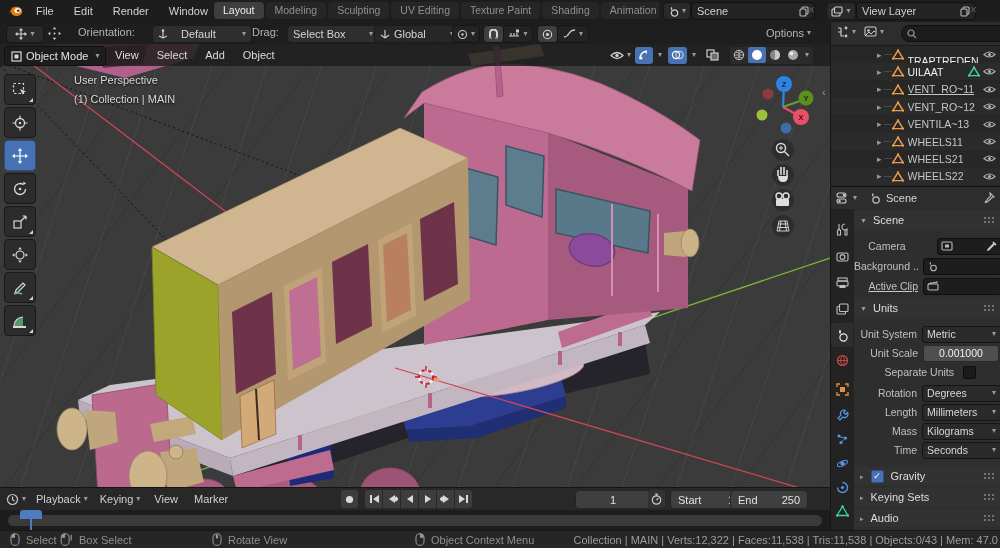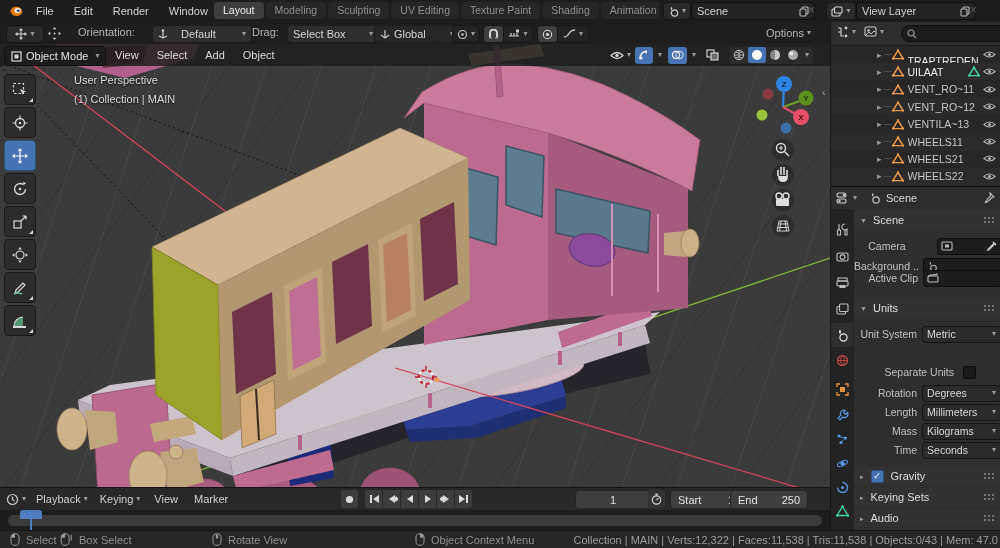--- a/index.html
+++ b/index.html
@@ -510,21 +510,21 @@
       </div>
       <div class="ol-row" style="top: 58.8px; background: rgb(39, 39, 39);">
         <span style="margin-left:46px;color:#9a9a9a;font-size:9px;">▸</span>
         <span style="width:8px;height:1px;background:#4a4a4a;margin-left:2px;"></span>
         <svg width="12" height="11" viewBox="0 0 13 12">
           <path d="M6.5,1.5L12,10.5H1z" fill="none" stroke="#ef9b4a" stroke-width="1.6"></path>
           <circle cx="6.5" cy="1.5" r="1.1" fill="#ef9b4a"></circle>
           <circle cx="1" cy="10.5" r="1.1" fill="#ef9b4a"></circle>
           <circle cx="12" cy="10.5" r="1.1" fill="#ef9b4a"></circle>
         </svg>
-        <span class="ol-name" style="color:#c6c6c6;">VENT_RO~11</span>
+        <span class="ol-name" style="color:#c6c6c6;text-decoration:underline;">VENT_RO~11</span>
         <svg width="13" height="9" viewBox="0 0 14 9" style="margin-right:5px;">
           <path d="M1,4.5 Q7,-1 13,4.5 Q7,10 1,4.5Z" fill="none" stroke="#b0b0b0" stroke-width="1.1"></path>
           <circle cx="7" cy="4.5" r="1.7" fill="#b0b0b0"></circle>
         </svg>
       </div>
       <div class="ol-row" style="top: 76.2px; background: rgb(43, 43, 43);">
         <span style="margin-left:46px;color:#9a9a9a;font-size:9px;">▸</span>
         <span style="width:8px;height:1px;background:#4a4a4a;margin-left:2px;"></span>
         <svg width="12" height="11" viewBox="0 0 13 12">
           <path d="M6.5,1.5L12,10.5H1z" fill="none" stroke="#ef9b4a" stroke-width="1.6"></path>
@@ -729,41 +729,45 @@
       </div>
       <div class="prow" style="top:48px;">
         <span class="plabel">Background ...</span>
         <span class="pfield">
           <svg width="11" height="11" viewBox="0 0 11 11">
               <circle cx="6.5" cy="7" r="2.8" fill="none" stroke="#b9b9b9" stroke-width="1.1"></circle>
               <path d="M3.3,4.5 Q2,1.6 3.3,1 Q4.6,1.6 3.3,4.5Z" fill="#b9b9b9"></path>
             </svg>
         </span>
       </div>
-      <div class="prow" style="top:60px;">
+      <div class="prow" style="top:68px;text-decoration:underline;">
         <span class="plabel">Active Clip</span>
         <span class="pfield">
           <svg width="12" height="10" viewBox="0 0 12 10">
               <rect x="1" y="3" width="10" height="6" rx="1" fill="none" stroke="#b9b9b9" stroke-width="1.1"></rect>
               <path d="M1,3L11,1M2.5,2.8L4,1.2M5.5,2.4L7,0.8M8.5,2L10,0.6" stroke="#b9b9b9" stroke-width="1"></path>
             </svg>
         </span>
       </div>
 
       <div class="phead" style="top:90px;">
         <span class="chev" style="margin-left:6px;font-size:7px;">▼</span>
         <span style="margin-left:6px;">Units</span>
         <span class="grip"></span>
       </div>
       <div class="prow" style="top:116px;">
         <span class="plabel">Unit System</span>
         <span class="pdrop">
             <span style="flex:1;">Metric</span>
             <span class="chev">▾</span>
           </span>
+      </div>
+      <div class="prow" style="top:135px;">
+        <span class="plabel">Unit Scale</span>
+        <span class="pnum">0.001000</span>
       </div>
       <div class="prow" style="top:154px;">
         <span class="plabel" style="width:100px;">Separate Units</span>
         <span style="width:11px;height:11px;background:#1a1a1a;border:1px solid #0d0d0d;border-radius:2px;margin-left:4px;"></span>
       </div>
       <div class="prow" style="top:175px;">
         <span class="plabel">Rotation</span>
         <span class="pdrop">
             <span style="flex:1;">Degrees</span>
             <span class="chev">▾</span>

